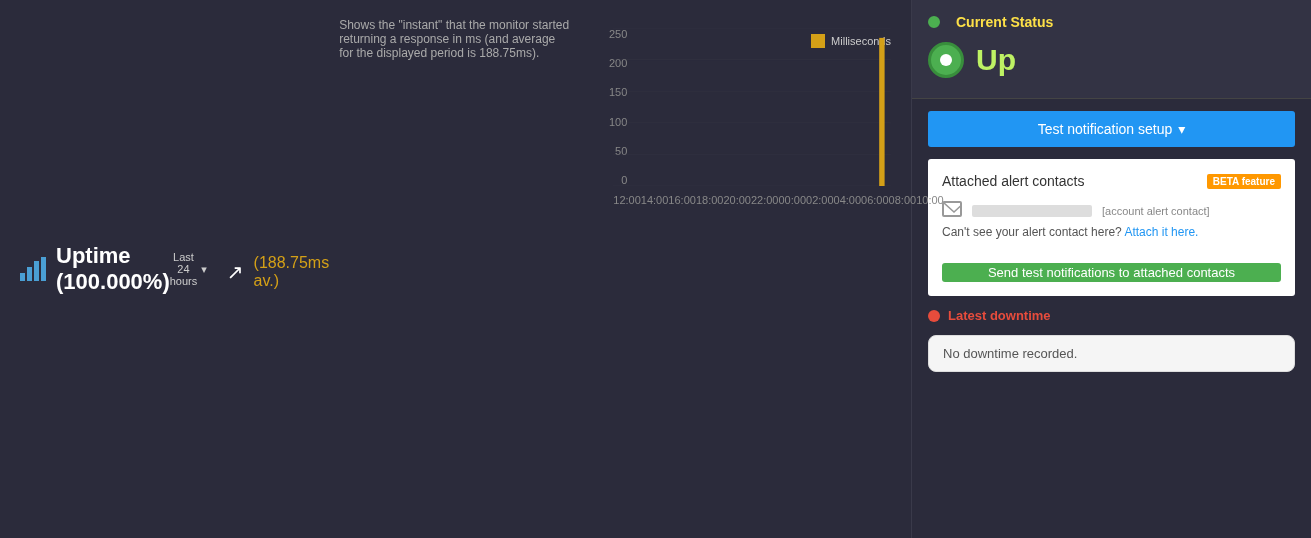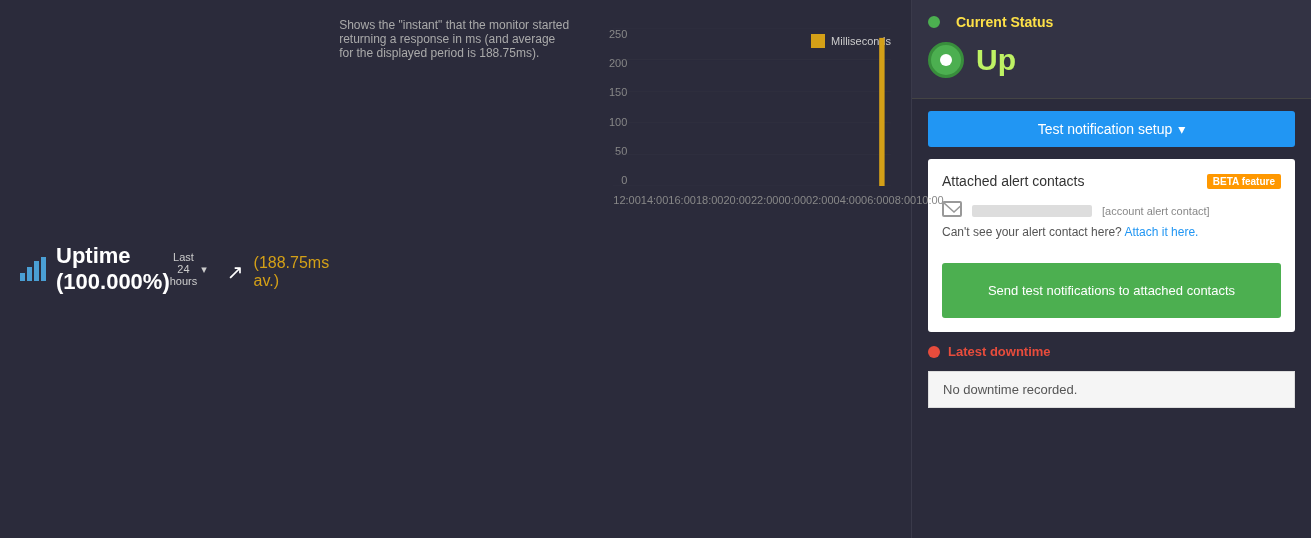--- a/index.html
+++ b/index.html
@@ -310,21 +310,21 @@
       color: #2196f3;
       text-decoration: none;
       cursor: pointer;
     }
 
     .send-test-btn {
       background: #4caf50;
       color: #fff;
       border: none;
       width: 100%;
-      padding: 20px;
+      padding: 2px;
       font-size: 13px;
       cursor: pointer;
       border-radius: 3px;
     }
 
     .latest-downtime-section {
       margin: 12px 16px 4px 16px;
     }
 
     .latest-downtime-title {
@@ -340,21 +340,21 @@
     .downtime-dot {
       width: 12px;
       height: 12px;
       border-radius: 50%;
       background: #e74c3c;
     }
 
     .no-downtime-card {
       background: #f5f5f5;
       border: 1px solid #ddd;
-      border-radius: 0;
+      border-radius: 8px;
       padding: 10px 14px;
       font-size: 13px;
       color: #555;
       margin: 0 16px;
     }
   </style>
 </head>
 <body>
 
 <div class="main-panel">

